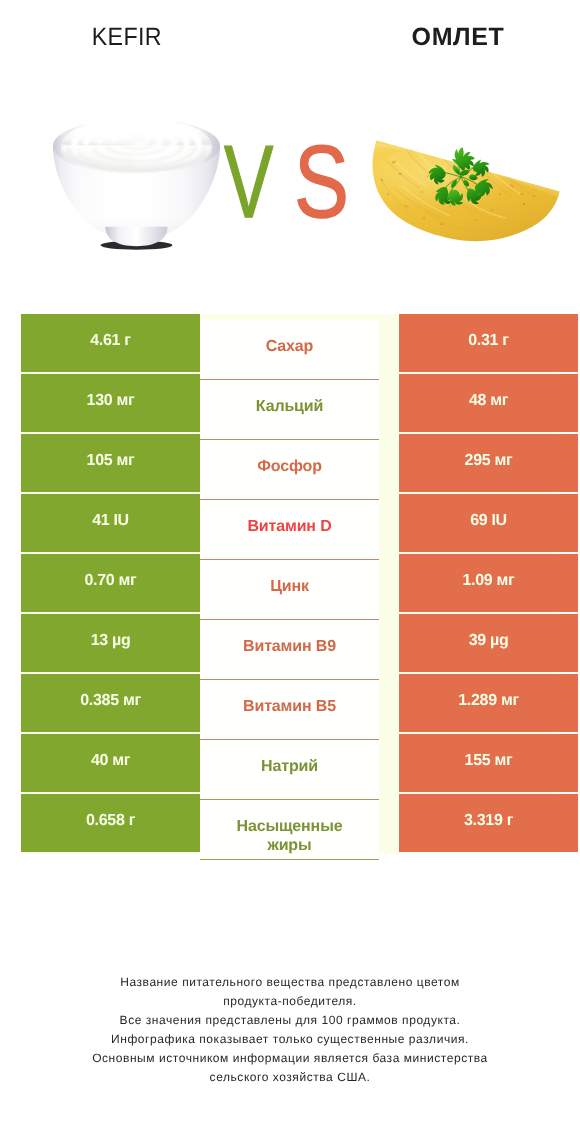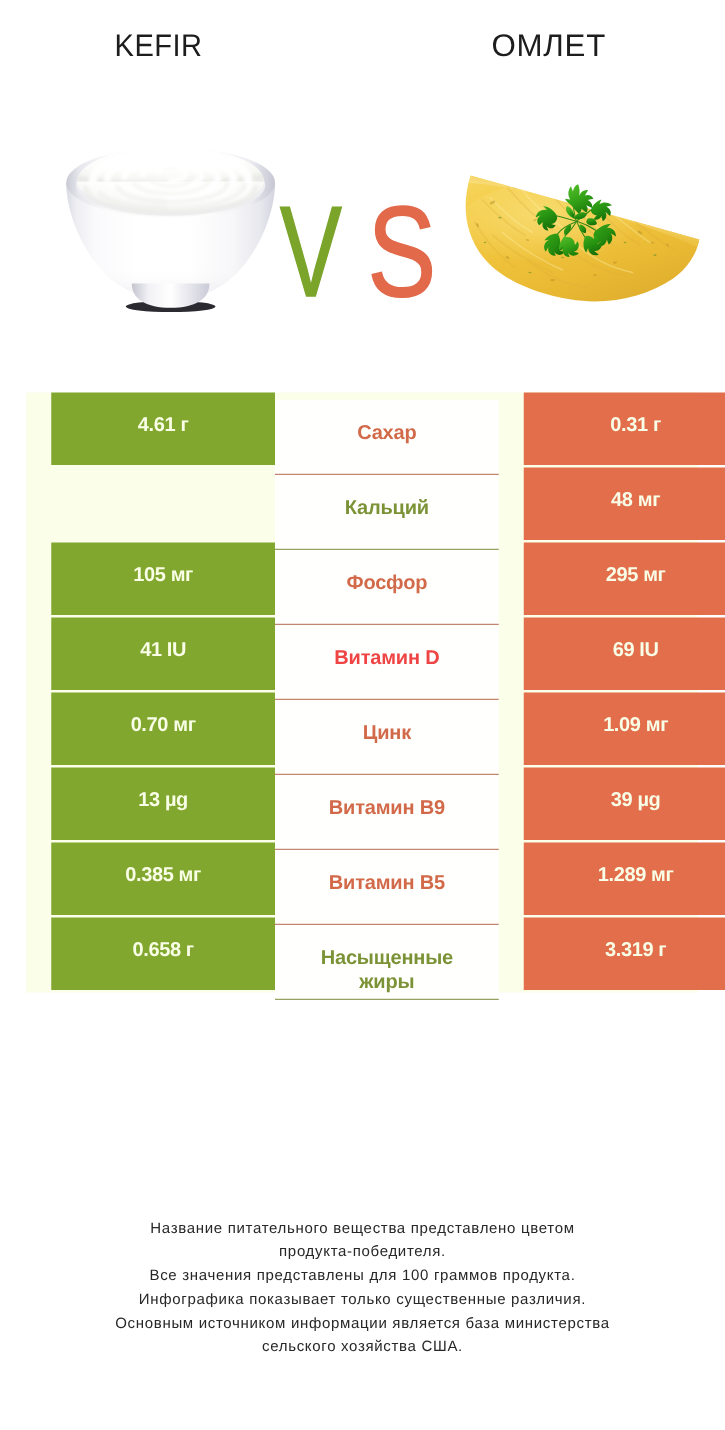--- a/index.html
+++ b/index.html
@@ -3,35 +3,35 @@
 <meta charset="utf-8">
 <title>KEFIR vs ОМЛЕТ</title>
 <style>
   html,body{margin:0;padding:0;background:#ffffff;}
   body{width:580px;height:1144px;font-family:"Liberation Sans",sans-serif;overflow:hidden;-webkit-font-smoothing:antialiased;text-rendering:geometricPrecision;}
   .page{position:relative;width:484px;height:1144px;background:#ffffff;will-change:transform;transform:translateZ(0);}
 
   .hdr-title{position:absolute;top:24px;font-size:25px;line-height:26px;color:#1d1d1d;text-align:center;white-space:nowrap;}
   #title-left{left:0;width:253px;font-weight:300;letter-spacing:0.4px;}
   #title-left span{display:inline-block;transform:scaleX(0.93);}
-  #title-right{left:329px;width:220px;font-weight:400;letter-spacing:0.6px;}
+  #title-right{left:348px;width:220px;font-weight:700;letter-spacing:0.6px;}
 
   .hero{position:absolute;left:0;top:100px;width:580px;height:160px;}
   .bowl-wrap{position:absolute;left:52px;top:17px;width:172px;height:137px;}
   .omelette-wrap{position:absolute;left:364px;top:34px;width:196px;height:108px;}
-  .vs{position:absolute;top:56px;left:224px;width:140px;height:92px;font-size:103px;line-height:92px;font-weight:400;letter-spacing:1px;white-space:nowrap;}
+  .vs{position:absolute;top:36px;left:224px;width:140px;height:92px;font-size:103px;line-height:92px;font-weight:400;letter-spacing:1px;white-space:nowrap;}
   .vs span{display:inline-block;transform-origin:left center;}
   .vs .v{transform:scaleX(0.72);}
   .vs .s{transform:scaleX(0.80);}
   .vs .v{color:#7BA42B;-webkit-text-stroke:1.3px #7BA42B;}
   .vs .s{color:#E2694A;-webkit-text-stroke:1.3px #E2694A;}
 
   .table{position:absolute;left:21px;top:314px;width:537px;background:#fbfee8;}
   .row{position:relative;height:60px;}
-  .cell{position:absolute;top:0;height:58px;display:flex;align-items:flex-start;justify-content:center;box-sizing:border-box;padding-top:17px;margin-left:20px;}
+  .cell{position:absolute;top:0;height:58px;display:flex;align-items:flex-start;justify-content:center;box-sizing:border-box;padding-top:17px;}
   .cell-left{left:0;width:179px;}
   .cell-right{left:378px;width:179px;}
   .cell-mid{left:179px;width:179px;background:#fffffd;height:60px;top:6px;border-bottom:1px solid;}
   .val{font-size:16px;font-weight:700;color:#F9FEE6;white-space:nowrap;letter-spacing:-0.3px;line-height:19px;}
   .nut{font-size:16px;font-weight:700;text-align:center;line-height:19px;letter-spacing:-0.15px;max-width:125px;}
 
   .footnote{position:absolute;left:0;top:973px;width:580px;text-align:center;font-size:12px;line-height:19.1px;color:#272727;font-weight:400;letter-spacing:0.55px;}
 </style>
 </head>
 <body>
@@ -244,20 +244,23 @@
           <span class="val">4.61 г</span>
         </div>
       <div class="cell cell-mid" style="border-bottom-color:#c28670">
           <span class="nut" style="color:#d26a4a">Сахар</span>
         </div>
       <div class="cell cell-right" style="background:#E26E4B">
           <span class="val">0.31 г</span>
         </div>
     </div>
     <div class="row">
+      <div class="cell cell-left" style="background:#82A72F">
+          <span class="val">130 мг</span>
+        </div>
       <div class="cell cell-mid" style="border-bottom-color:#94a261">
           <span class="nut" style="color:#7b9336">Кальций</span>
         </div>
       <div class="cell cell-right" style="background:#E26E4B">
           <span class="val">48 мг</span>
         </div>
     </div>
     <div class="row">
       <div class="cell cell-left" style="background:#82A72F">
           <span class="val">105 мг</span>
@@ -304,20 +307,31 @@
     </div>
     <div class="row">
       <div class="cell cell-left" style="background:#82A72F">
           <span class="val">0.385 мг</span>
         </div>
       <div class="cell cell-mid" style="border-bottom-color:#c28670">
           <span class="nut" style="color:#d26a4a">Витамин B5</span>
         </div>
       <div class="cell cell-right" style="background:#E26E4B">
           <span class="val">1.289 мг</span>
+        </div>
+    </div>
+    <div class="row">
+      <div class="cell cell-left" style="background:#82A72F">
+          <span class="val">40 мг</span>
+        </div>
+      <div class="cell cell-mid" style="border-bottom-color:#94a261">
+          <span class="nut" style="color:#7b9336">Натрий</span>
+        </div>
+      <div class="cell cell-right" style="background:#E26E4B">
+          <span class="val">155 мг</span>
         </div>
     </div>
     <div class="row">
       <div class="cell cell-left" style="background:#82A72F">
           <span class="val">0.658 г</span>
         </div>
       <div class="cell cell-mid" style="border-bottom-color:#94a261">
           <span class="nut" style="color:#7b9336">Насыщенные жиры</span>
         </div>
       <div class="cell cell-right" style="background:#E26E4B">

